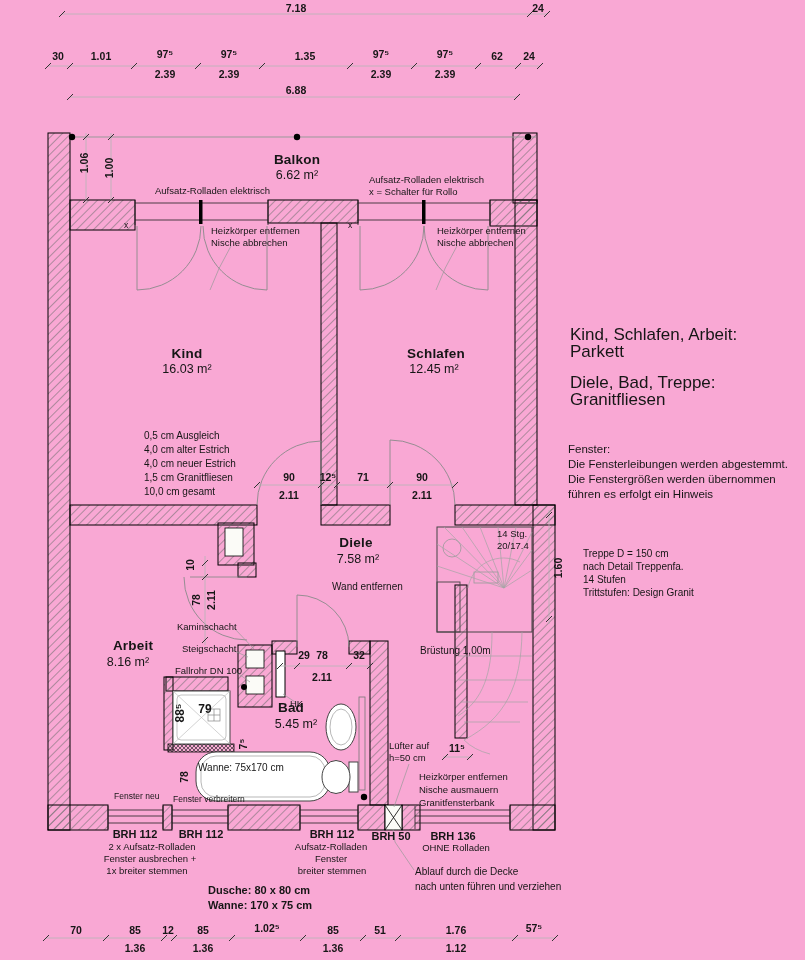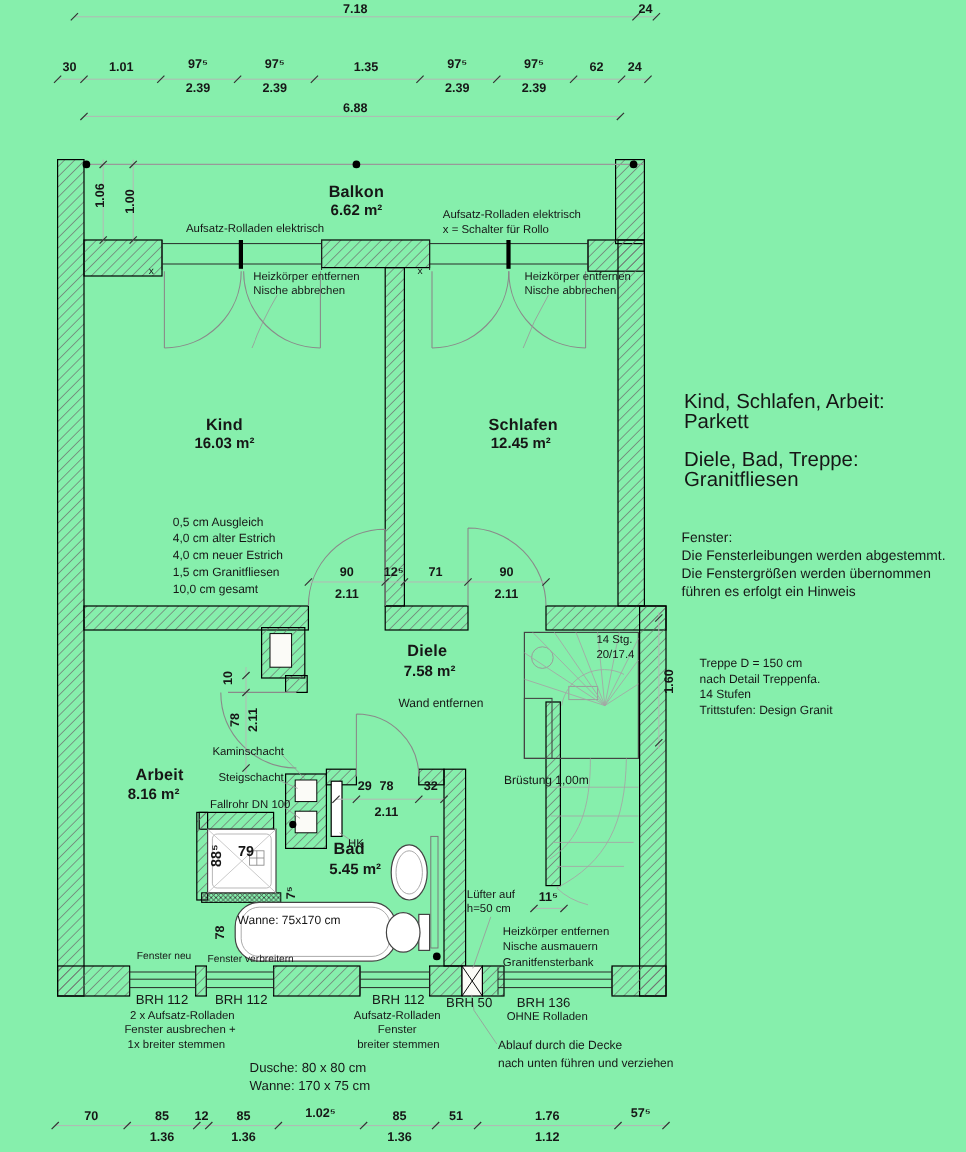--- a/index.html
+++ b/index.html
@@ -1,29 +1,29 @@
 <!DOCTYPE html>
 <html><head>
 <meta charset="utf-8">
 <style>
   html,body{margin:0;padding:0;background:#fff;}
-  .plan{position:relative;width:805px;height:960px;background:#86efac;
+  .plan{position:relative;width:805px;height:960px;background:#f9a8d4;
         font-family:"Liberation Sans","DejaVu Sans",sans-serif;color:#161616;overflow:hidden;}
   .plan svg{position:absolute;left:0;top:0;}
   .lbl{position:absolute;white-space:nowrap;line-height:1.15;}
   .ctr{transform:translateX(-50%);}
   .rot{transform:translate(-50%,-50%) rotate(-90deg);}
   .dim{font-size:10.5px;font-weight:700;}
   .dimL{font-size:12px;font-weight:700;}
   .room{font-size:13.5px;font-weight:700;letter-spacing:.2px;}
-  .area{font-size:12.5px;font-weight:700;}
+  .area{font-size:12.5px;font-weight:400;}
   .ann{font-size:9.5px;}
   .ann8{font-size:8.5px;}
   .ann10{font-size:10px;}
-  .note{font-size:11px;}
+  .note{font-size:11px;font-weight:bold;}
   .noteS{font-size:9.5px;}
   .leg{font-size:17px;}
   .legS{font-size:11.5px;}
 </style>
 </head>
 <body>
 
 <div class="plan">
 
   <svg width="805" height="960" viewBox="0 0 805 960">

